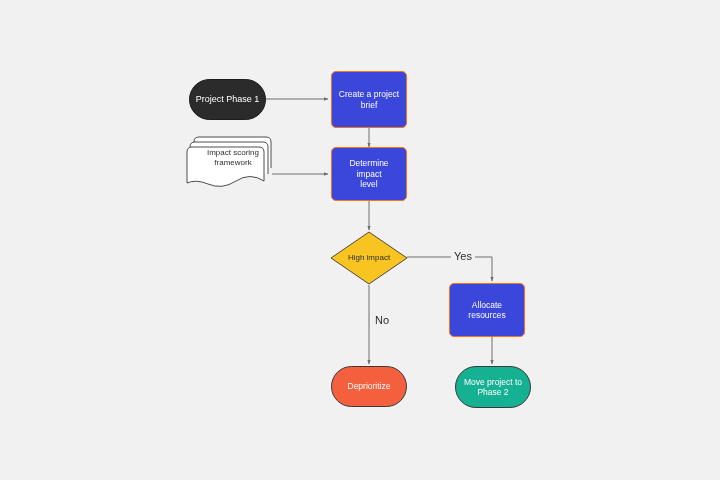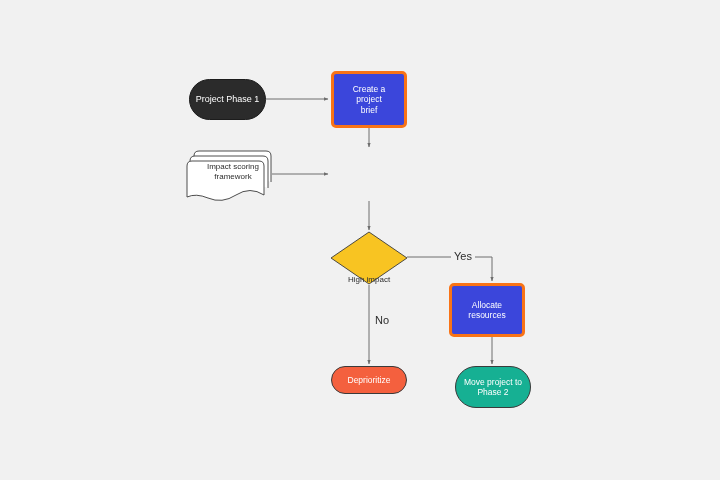--- a/index.html
+++ b/index.html
@@ -57,33 +57,32 @@
     border-color: #3a3a3a;
   }
   .shape-terminator.green {
     background: #16b093;
     border-color: #3a3a3a;
   }
 
   
   .shape-process {
     background: #3b46db;
-    border: 3px solid #f97316;
+    border: 1px solid #f97316;
     border-radius: 5px;
     color: #ffffff;
     font-size: 8.5px;
   }
 
   
   .shape-decision {
     background: transparent;
     border: none;
     color: #2d2d2d;
     font-size: 8px;
-    align-items: flex-end;
   }
   .shape-decision .diamond-svg {
     position: absolute;
     left: 0;
     top: 0;
   }
   .shape-decision .node-label {
     position: relative;
     z-index: 2;
   }
@@ -145,45 +144,49 @@
 
   <div class="node shape-terminator dark" style="left:189px; top:79px; width:77px; height:41px;">
     <span class="node-label">Project Phase 1</span>
   </div>
 
   <div class="node shape-process" style="left:331px; top:71px; width:76px; height:57px;">
     <span class="node-label">Create a project
 brief</span>
   </div>
 
-  <div class="node shape-multidoc" style="left:186px; top:148px; width:88px; height:58px;">
+  <div class="node shape-multidoc" style="left:186px; top:134px; width:88px; height:58px;">
     <svg class="doc-svg" width="88" height="58" viewBox="0 0 88 58" xmlns="http://www.w3.org/2000/svg">
       <path d="M 8 8 Q 8 3 13 3 L 80 3 Q 85 3 85 8 L 85 34" fill="#ffffff" stroke="#3a3a3a" stroke-width="0.9"></path>
       <path d="M 4 13 Q 4 8 9 8 L 77 8 Q 82 8 82 13 L 82 40" fill="#ffffff" stroke="#3a3a3a" stroke-width="0.9"></path>
       <path d="M 1 18 Q 1 13 6 13 L 73 13 Q 78 13 78 18 L 78 47
                Q 64 38 50 47 Q 36 56 22 50 Q 10 45 1 49 Z" fill="#ffffff" stroke="#3a3a3a" stroke-width="0.9"></path>
     </svg>
     <span class="node-label">Impact scoring
 framework</span>
   </div>
 
+  <div class="node shape-process" style="left:331px; top:147px; width:76px; height:54px;">
+    <span class="node-label">Determine impact
+level</span>
+  </div>
 
   <div class="node shape-decision" style="left:330px; top:231px; width:78px; height:54px;">
     <svg class="diamond-svg" width="78" height="54" viewBox="0 0 78 54" xmlns="http://www.w3.org/2000/svg">
       <path d="M 39 1 L 77 27 L 39 53 L 1 27 Z" fill="#f8c422" stroke="#3a3a3a" stroke-width="0.9"></path>
     </svg>
     <span class="node-label">High impact</span>
   </div>
 
   <div class="node shape-process" style="left:449px; top:283px; width:76px; height:54px;">
     <span class="node-label">Allocate
 resources</span>
   </div>
 
-  <div class="node shape-terminator orange" style="left:331px; top:366px; width:76px; height:28px;justify-content:center;">
+  <div class="node shape-terminator orange" style="left:331px; top:366px; width:76px; height:41px;justify-content:center;">
     <span class="node-label">Deprioritize</span>
   </div>
 
   <div class="node shape-terminator green" style="left:455px; top:366px; width:76px; height:42px;text-align:center;">
     <span class="node-label">Move project to
 Phase 2</span>
   </div>
 
   <div class="edge-label" style="left:451px; top:250px;">Yes</div>
 

